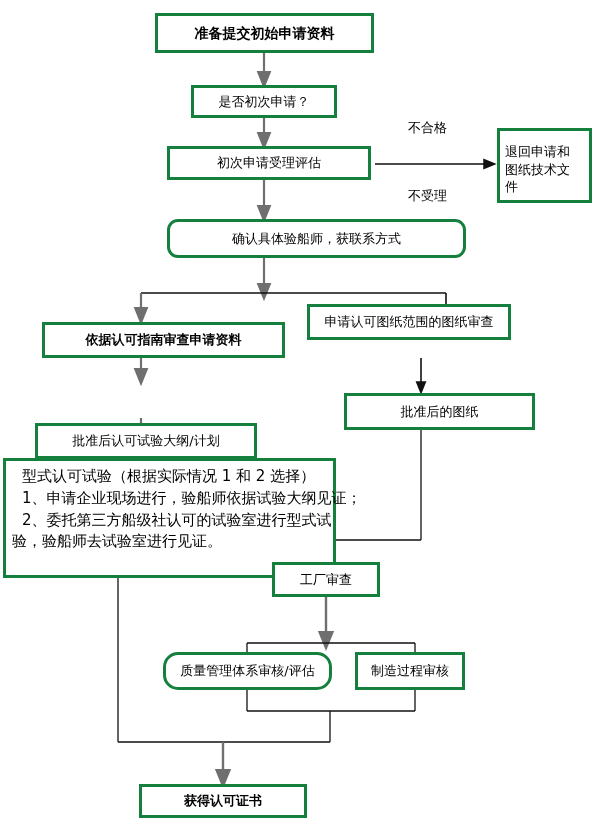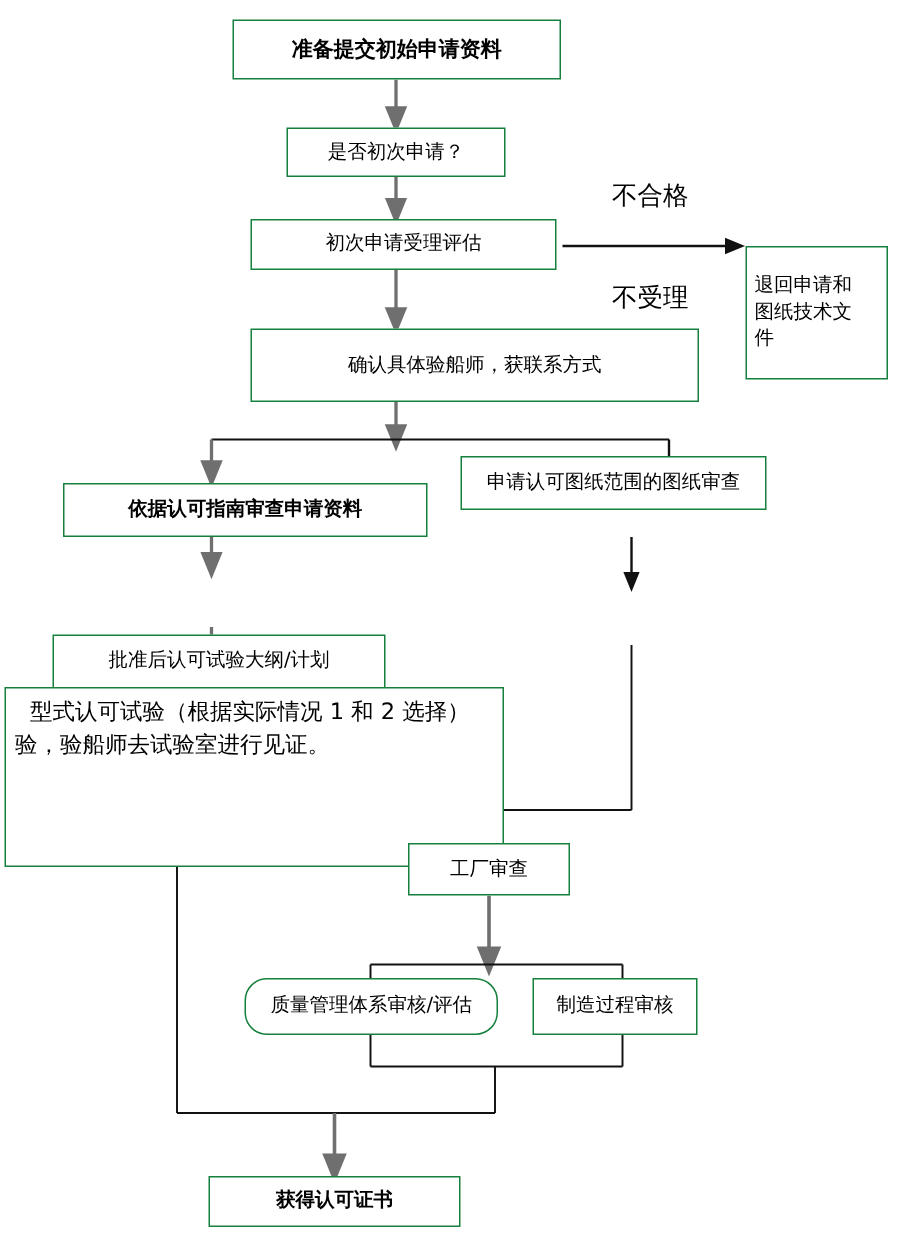--- a/index.html
+++ b/index.html
@@ -21,21 +21,21 @@
   svg#flow-svg {
     position: absolute;
     left: 0;
     top: 0;
     width: 604px;
     height: 833px;
   }
   .node-box {
     position: absolute;
     box-sizing: border-box;
-    border: 1px solid #15803d;
+    border: 3px solid #15803d;
     background: #ffffff;
     display: flex;
     align-items: center;
     justify-content: center;
     text-align: center;
     font-size: 13px;
     line-height: 1.35;
     color: #000000;
   }
   .node-box.bold {
@@ -51,21 +51,21 @@
   }
   .node-box.left-text .tl {
     display: block;
     white-space: nowrap;
   }
   .node-box.left-text .indent {
     padding-left: 10px;
   }
   .edge-label {
     position: absolute;
-    font-size: 17px;
+    font-size: 13px;
     color: #000000;
     white-space: nowrap;
   }
   .wrapbox {
     line-height: 1.35;
     font-size: 13px;
   }
 </style>
 </head>
 <body>
@@ -126,51 +126,56 @@
   </div>
 
   <div class="node-box" style="left:191px; top:85px; width:146px; height:33px;">
     <span>是否初次申请？</span>
   </div>
 
   <div class="node-box" style="left:167px; top:146px; width:204px; height:34px;">
     <span>初次申请受理评估</span>
   </div>
 
-  <div class="node-box" style="left:497px; top:128px; width:95px; height:89px; align-items:center; justify-content:flex-start; padding:4px 5px;margin-top:36px;">
+  <div class="node-box" style="left:497px; top:128px; width:95px; height:75px; align-items:flex-end; justify-content:flex-start; padding:4px 5px;">
     <span class="wrapbox" style="text-align:left;">
       <span>退回申请和</span><br>
       <span>图纸技术文</span><br>
       <span>件</span>
     </span>
   </div>
 
   <div class="edge-label" style="left:408px; top:119px;">不合格</div>
 
   <div class="edge-label" style="left:408px; top:187px;">不受理</div>
 
-  <div class="node-box" style="left:167px; top:219px; width:299px; height:49px;">
+  <div class="node-box" style="left:167px; top:219px; width:299px; height:39px;border-radius:11px;">
     <span>确认具体验船师，获联系方式</span>
   </div>
 
   <div class="node-box" style="left:42px; top:322px; width:243px; height:36px;font-weight:bold;">
     <span>依据认可指南审查申请资料</span>
   </div>
 
   <div class="node-box" style="left:307px; top:304px; width:204px; height:36px;">
     <span>申请认可图纸范围的图纸审查</span>
   </div>
 
   <div class="node-box" style="left:35px; top:382px; width:222px; height:36px;margin-top:41px;">
     <span>批准后认可试验大纲/计划</span>
   </div>
 
+  <div class="node-box" style="left:344px; top:393px; width:191px; height:37px;">
+    <span>批准后的图纸</span>
+  </div>
 
   <div class="node-box left-text" style="left:3px; top:458px; width:333px; height:120px;">
     <span class="tl indent">型式认可试验（根据实际情况 1 和 2 选择）</span>
+    <span class="tl indent">1、申请企业现场进行，验船师依据试验大纲见证；</span>
+    <span class="tl indent">2、委托第三方船级社认可的试验室进行型式试</span>
     <span class="tl">验，验船师去试验室进行见证。</span>
   </div>
 
   <div class="node-box" style="left:272px; top:562px; width:108px; height:35px;">
     <span>工厂审查</span>
   </div>
 
   <div class="node-box" style="left:163px; top:652px; width:169px; height:38px;border-radius:15px;">
     <span>质量管理体系审核/评估</span>
   </div>

